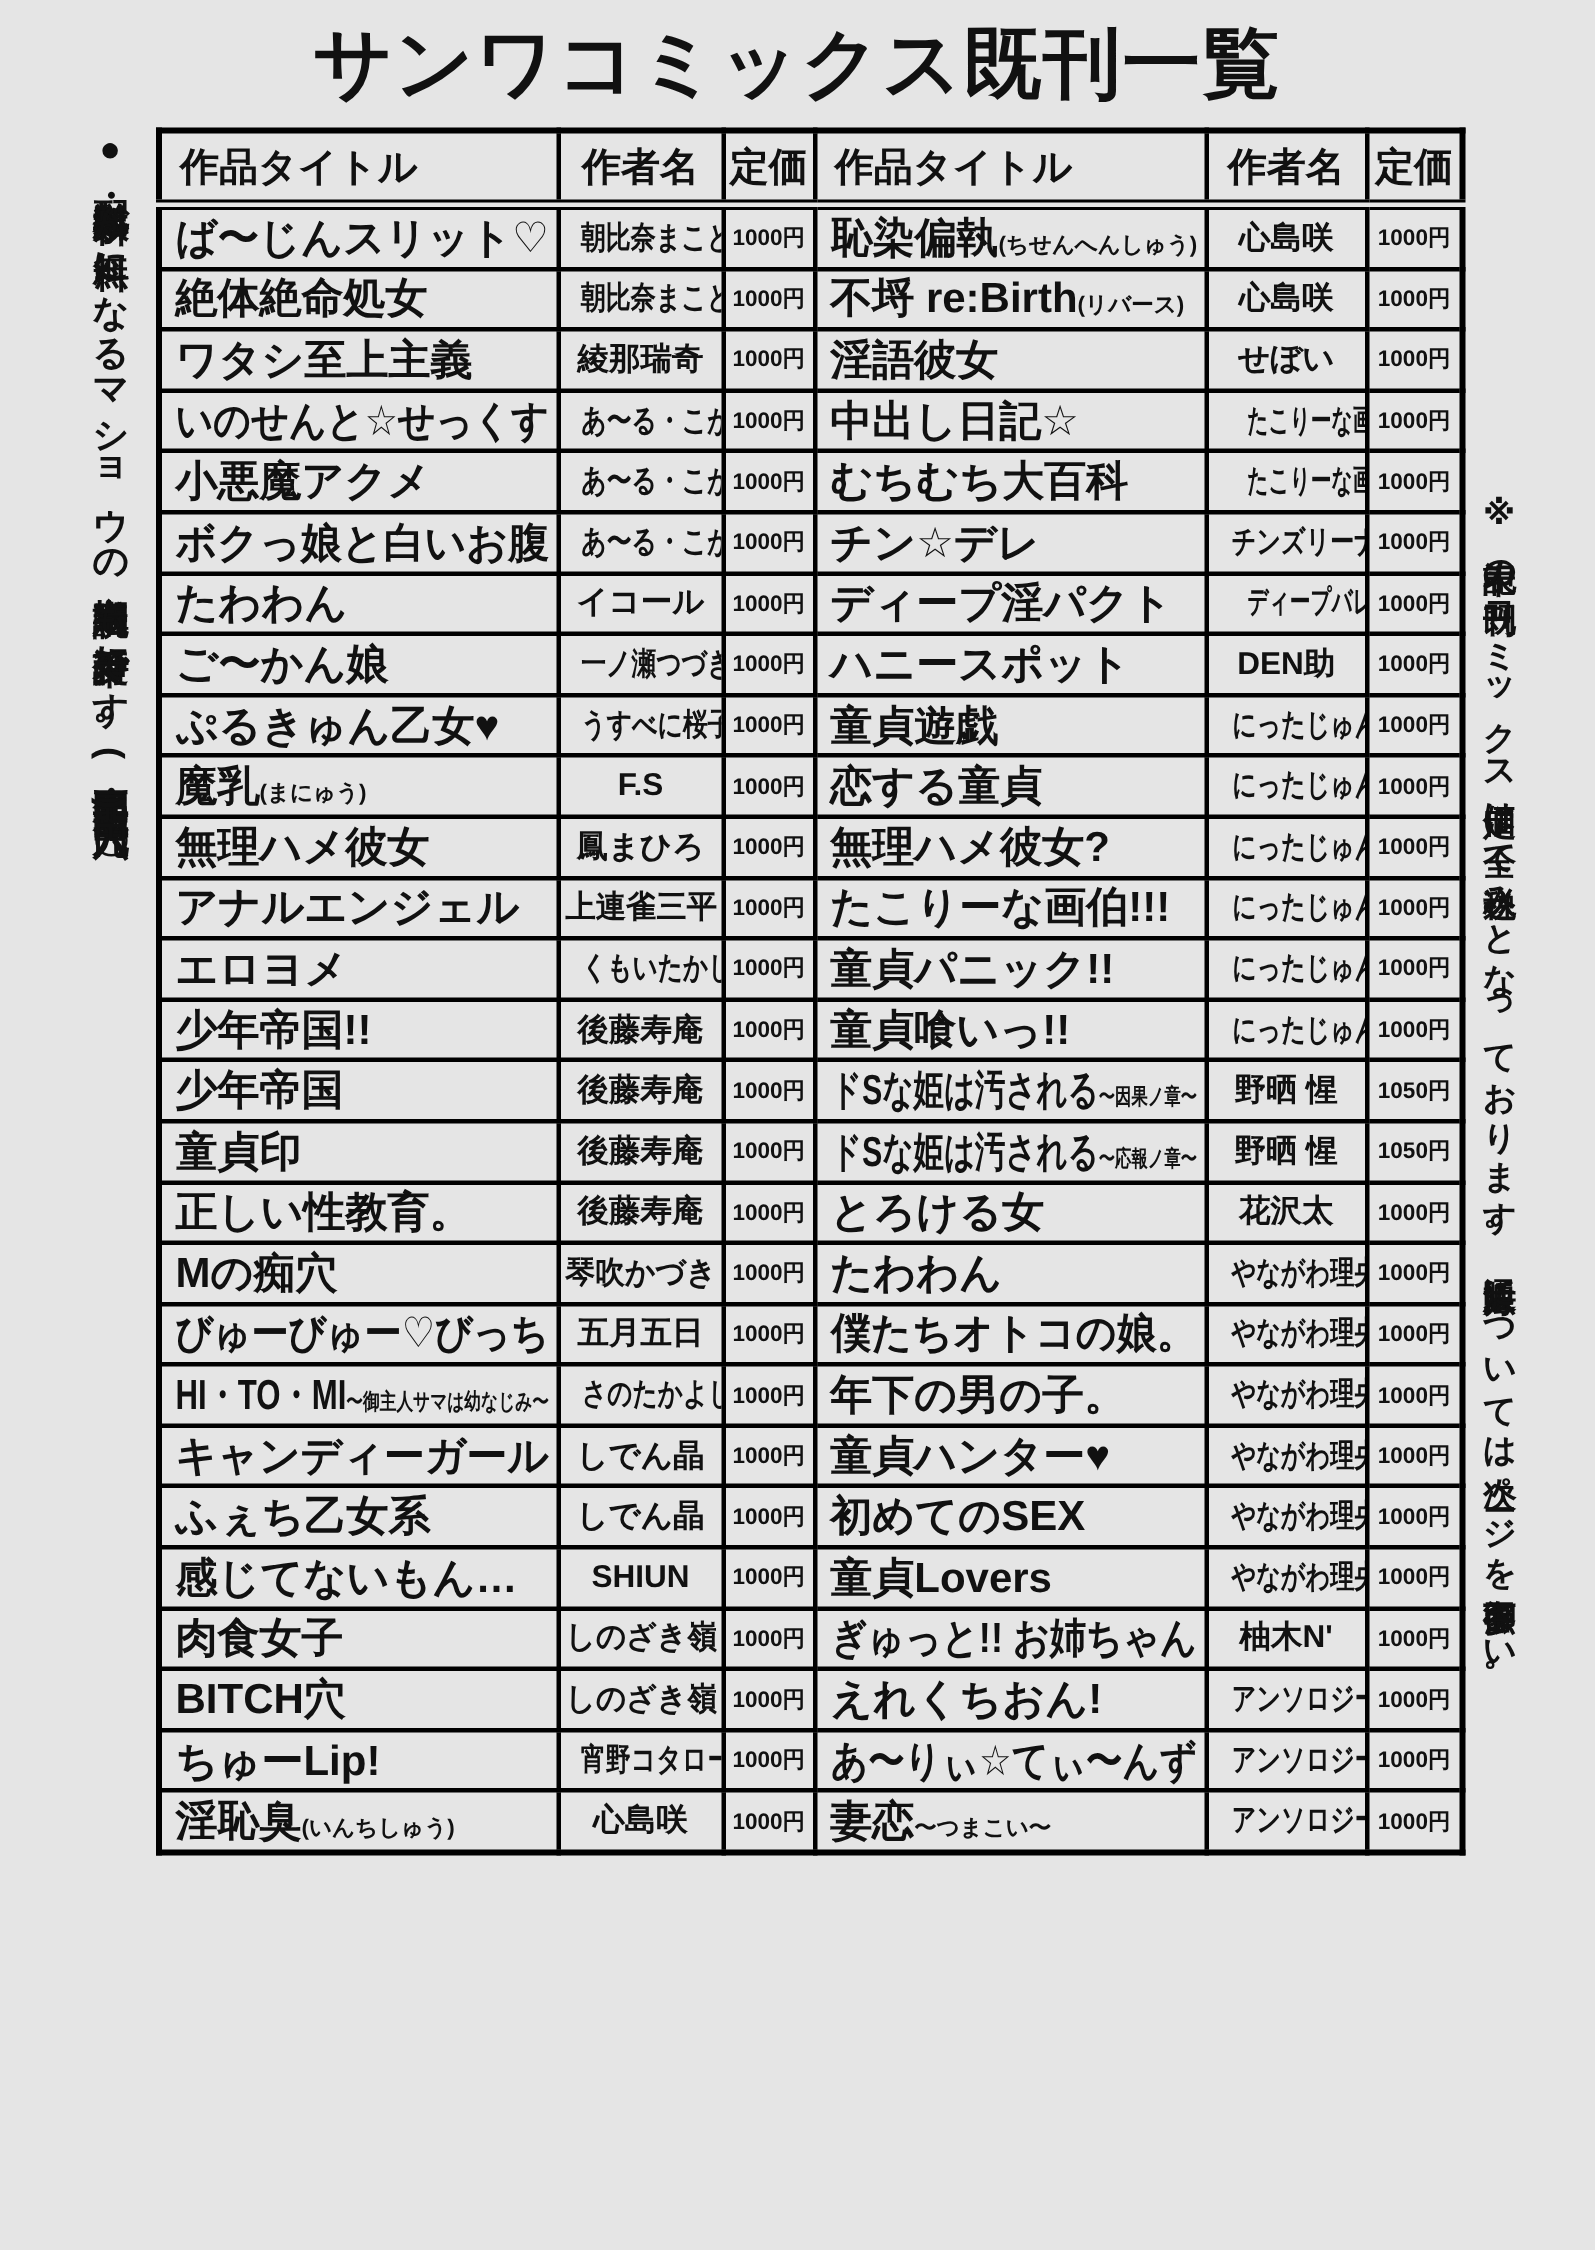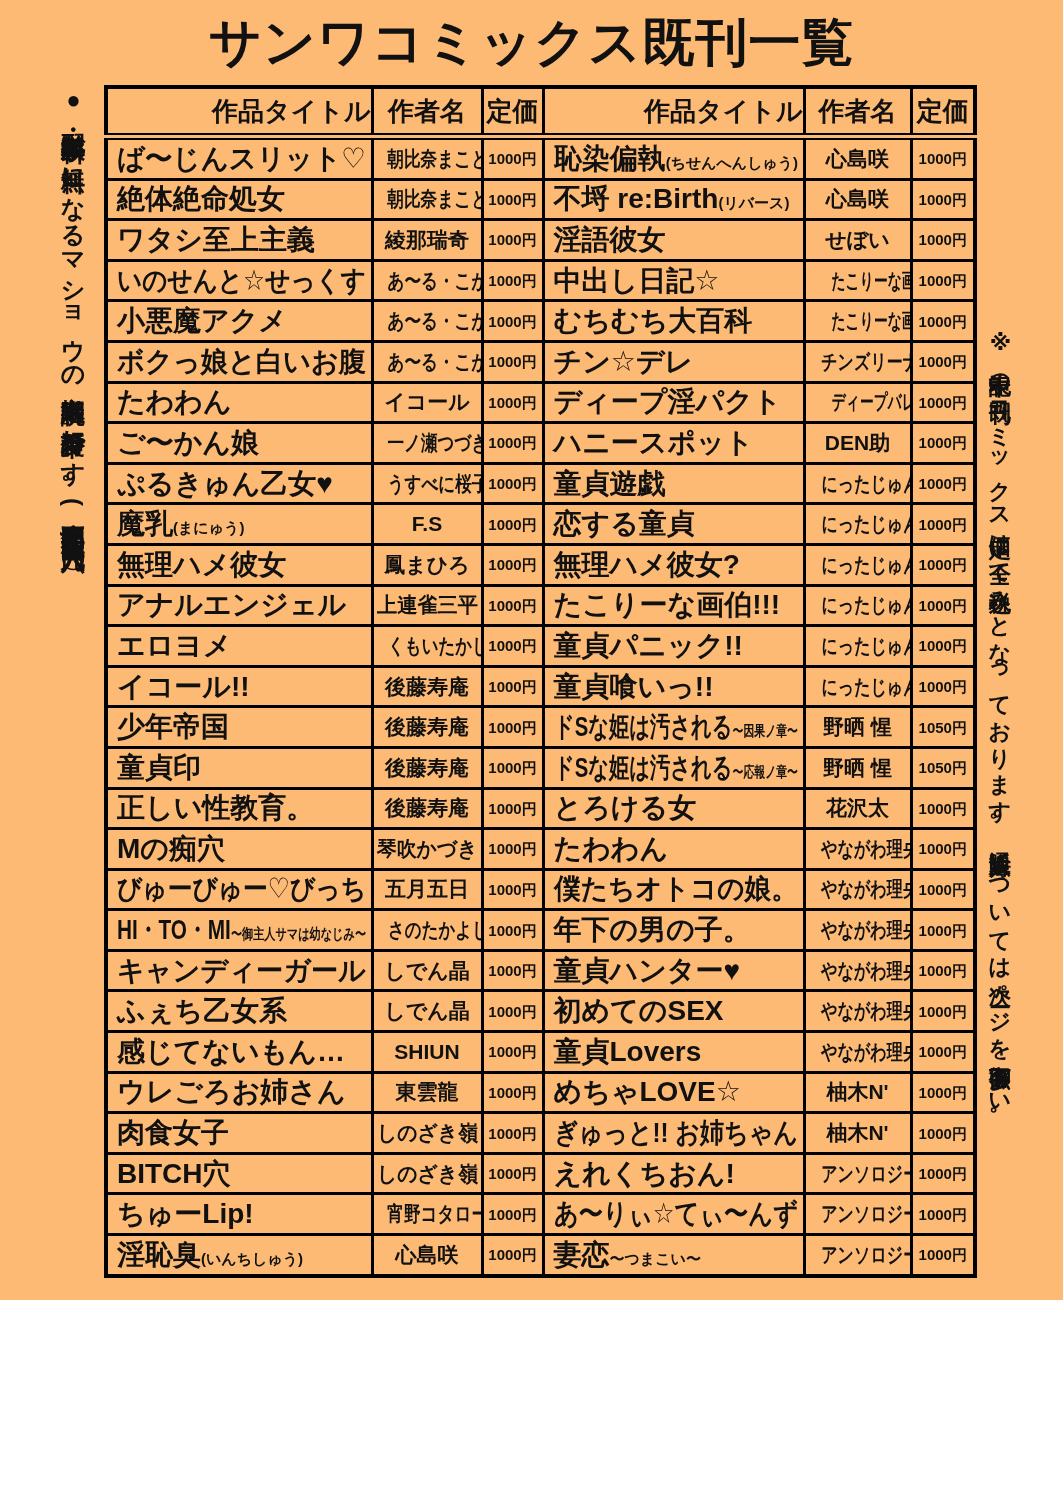--- a/index.html
+++ b/index.html
@@ -2,21 +2,21 @@
 <html lang="ja"><head>
 <meta charset="utf-8">
 <style>
   html,body{margin:0;padding:0;}
   body{
     width:1063px;height:1500px;background:#ffffff;
     font-family:"Liberation Sans","DejaVu Sans",sans-serif;
     color:#111;font-weight:bold;
     -webkit-font-smoothing:antialiased;
   }
-  .page{position:relative;width:1063px;height:1300px;overflow:hidden;background:#fdba74;}
+  .page{position:relative;width:1063px;height:1500px;overflow:hidden;background:#e5e5e5;}
 
   .main-title{
     position:absolute;top:8px;left:0;width:100%;
     text-align:center;font-size:52px;font-weight:900;letter-spacing:1px;
     white-space:nowrap;
   }
 
   .vtext{
     position:absolute;
     writing-mode:vertical-rl;text-orientation:mixed;
@@ -31,21 +31,21 @@
     border:4px solid #000;
   }
   .catalog th,.catalog td{
     border:3px solid #000;padding:0;overflow:hidden;white-space:nowrap;
     vertical-align:middle;
   }
   .catalog thead th{
     height:44px;font-size:26px;font-weight:900;
     border-bottom:7px double #000;
   }
-  .catalog thead th.h-title{text-align:right;padding-left:12px;}
+  .catalog thead th.h-title{text-align:left;padding-left:12px;}
   .catalog tbody td{height:37.6px;}
   td.title{ text-align:left;padding-left:9px;font-size:28px;}
   td.author{text-align:center;font-size:21px;}
   td.price{ text-align:center;font-size:15px;font-weight:bold;letter-spacing:0;}
   .fit{display:inline-block;transform-origin:left center;white-space:nowrap;line-height:1;}
   td.author .fit{transform-origin:center center;}
   td.price .fit{transform-origin:center center;}
   .note{font-size:15px;font-weight:bold;}
 </style>
 </head>
@@ -345,21 +345,21 @@
   </td>
   <td class="author">
     <span class="fit t" style="transform: scaleX(0.76);">にったじゅん</span>
   </td>
   <td class="price">
     <span class="fit t">1000円</span>
   </td>
 </tr>
         <tr>
   <td class="title">
-    <span class="fit"><span class="t">イコール!!</span><span class="note"></span></span>
+    <span class="fit"><span class="t">少年帝国!!</span><span class="note"></span></span>
   </td>
   <td class="author">
     <span class="fit t">後藤寿庵</span>
   </td>
   <td class="price">
     <span class="fit t">1000円</span>
   </td>
 
   <td class="title">
     <span class="fit"><span class="t">童貞喰いっ!!</span><span class="note"></span></span>
@@ -548,41 +548,20 @@
   </td>
   <td class="price">
     <span class="fit t">1000円</span>
   </td>
 
   <td class="title">
     <span class="fit"><span class="t">童貞Lovers</span><span class="note"></span></span>
   </td>
   <td class="author">
     <span class="fit t" style="transform: scaleX(0.766);">やながわ理央</span>
-  </td>
-  <td class="price">
-    <span class="fit t">1000円</span>
-  </td>
-</tr>
-        <tr>
-  <td class="title">
-    <span class="fit"><span class="t">ウレごろお姉さん</span><span class="note"></span></span>
-  </td>
-  <td class="author">
-    <span class="fit t">東雲龍</span>
-  </td>
-  <td class="price">
-    <span class="fit t">1000円</span>
-  </td>
-
-  <td class="title">
-    <span class="fit"><span class="t">めちゃLOVE☆</span><span class="note"></span></span>
-  </td>
-  <td class="author">
-    <span class="fit t">柚木N'</span>
   </td>
   <td class="price">
     <span class="fit t">1000円</span>
   </td>
 </tr>
         <tr>
   <td class="title">
     <span class="fit"><span class="t">肉食女子</span><span class="note"></span></span>
   </td>
   <td class="author">

